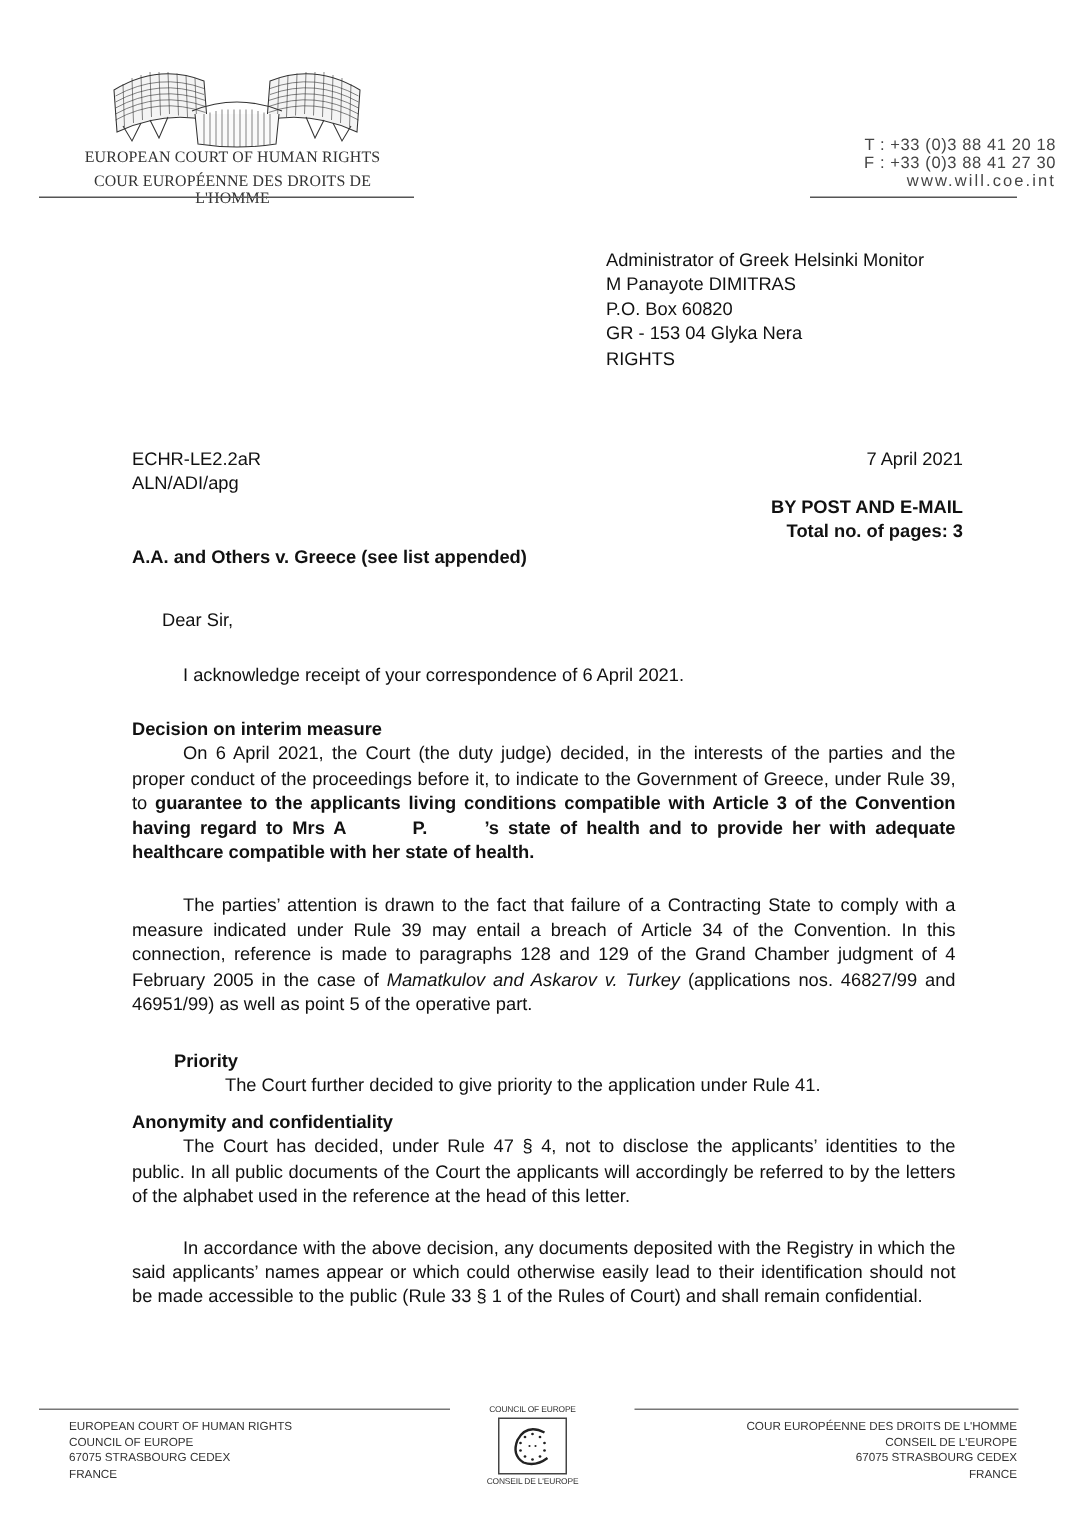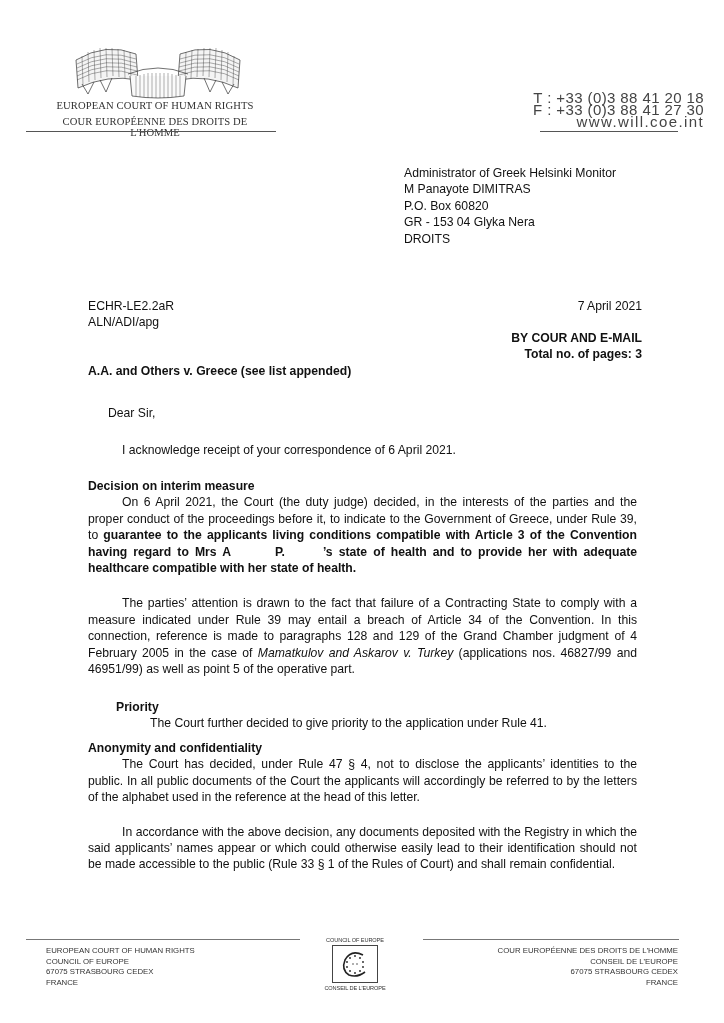--- a/index.html
+++ b/index.html
@@ -4,21 +4,21 @@
 <style>
   html, body { margin:0; padding:0; background:#ffffff; }
   body { width:724px; height:1023px; position:relative; overflow:hidden; color:#111; }
   .abs { position:absolute; }
   .serif { font-family: "Liberation Serif", "DejaVu Serif", serif; }
   .sans { font-family: "Liberation Sans", "DejaVu Sans", sans-serif; }
   .doc { font-family: "Liberation Sans", "DejaVu Sans", sans-serif; font-size:12.2px; line-height:16.4px; color:#111; }
   .logo { left:68px; top:40px; width:180px; height:60px; }
   .hdr-name { left:40px; width:230px; text-align:center; font-size:10.6px; color:#333; letter-spacing:0.1px; }
   .hdr-rule-left { left:26px; top:131px; width:250px; height:1px; background:#555; }
-  .contact { right:20px; top:92px; text-align:right; font-size:15px; line-height:11.8px; color:#444; letter-spacing:0.4px; }
+  .contact { right:20px; top:92px; text-align:right; font-size:11px; line-height:11.8px; color:#444; letter-spacing:0.4px; }
   .contact .web { letter-spacing:1.4px; }
   .hdr-rule-right { left:540px; top:131px; width:138px; height:1px; background:#555; }
   .addr { left:404px; top:165px; }
   .ref { left:88px; top:298px; }
   .date { right:82px; top:298px; text-align:right; }
   .post { right:82px; top:330px; text-align:right; font-weight:bold; }
   .appno { left:88px; top:363px; font-weight:bold; }
   .appno .u { text-decoration:underline; }
   .salute { left:88px; top:405px;margin-left:20px; }
   .ack { left:122px; top:442px; }
@@ -110,30 +110,30 @@
   <div>F : +33 (0)3 88 41 27 30</div>
   <div class="web">www.will.coe.int</div>
 </div>
 <div class="abs hdr-rule-right"></div>
 
 <div class="abs doc addr">
   <div>Administrator of Greek Helsinki Monitor</div>
   <div>M Panayote DIMITRAS</div>
   <div>P.O. Box 60820</div>
   <div>GR - 153 04 Glyka Nera</div>
-  <div>DROITS</div>
+  <div>RIGHTS</div>
 </div>
 
 <div class="abs doc ref">
   <div>ECHR-LE2.2aR</div>
   <div>ALN/ADI/apg</div>
 </div>
 <div class="abs doc date">7 April 2021</div>
 <div class="abs doc post">
-  <div>BY COUR AND E-MAIL</div>
+  <div>BY POST AND E-MAIL</div>
   <div>Total no. of pages: 3</div>
 </div>
 
 <div class="abs doc appno">
   <div>A.A. and Others v. Greece (see list appended)</div>
 </div>
 
 <div class="abs doc salute">Dear Sir,</div>
 <div class="abs doc ack">I acknowledge receipt of your correspondence of 6 April 2021.</div>
 

